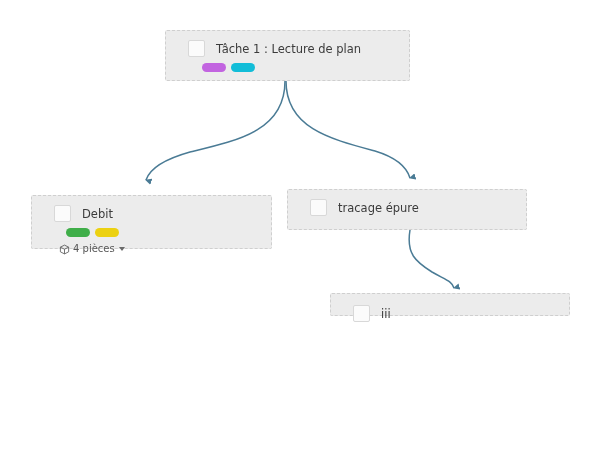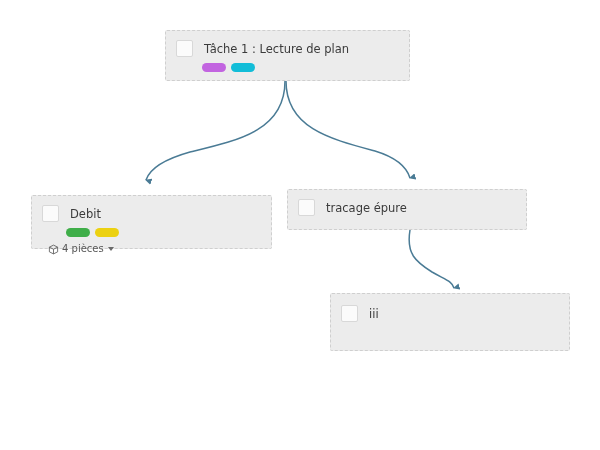--- a/index.html
+++ b/index.html
@@ -33,20 +33,21 @@
     box-sizing: border-box;
     background: #ececec;
     border: 1px dashed #cfcfcf;
     border-radius: 2px;
     padding: 0;
   }
   .card-row {
     display: flex;
     align-items: center;
     padding: 9px 0 0 10px;
+    margin-left: 12px;
   }
   .checkbox {
     width: 17px;
     height: 17px;
     min-width: 17px;
     box-sizing: border-box;
     background: #fbfbfb;
     border: 1px solid #d8d8d8;
     border-radius: 2px;
   }
@@ -65,21 +66,21 @@
   }
   .pill {
     width: 24px;
     height: 9px;
     border-radius: 5px;
   }
 
   .meta-row {
     display: flex;
     align-items: center;
-    padding: 6px 0 0 15px;
+    padding: 6px 0 0 26px;
     font-size: 10px;
     color: #585858;
   }
   .meta-icon {
     width: 12px;
     height: 12px;
     margin-right: 3px;
     display: inline-flex;
     align-items: center;
     justify-content: center;
@@ -148,20 +149,20 @@
     </div>
   </div>
 
   <div class="card" style="left:287px; top:189px; width:240px; height:41px;">
     <div class="card-row" style="">
       <div class="checkbox"></div>
       <div class="card-title">tracage épure</div>
     </div>
   </div>
 
-  <div class="card" style="left:330px; top:293px; width:240px; height:58px;">
+  <div class="card" style="left:330px; top:293px; width:240px; height:23px;">
     <div class="card-row" style="padding-top:11px;">
       <div class="checkbox"></div>
       <div class="card-title">iii</div>
     </div>
   </div>
 
 </div>
 
 </body></html>

